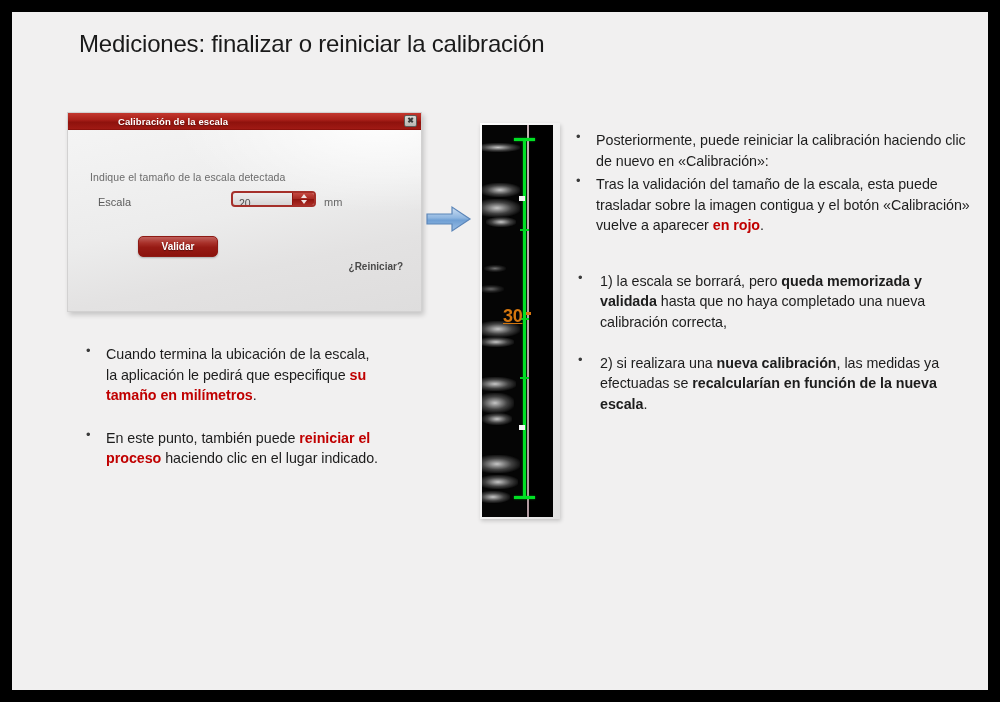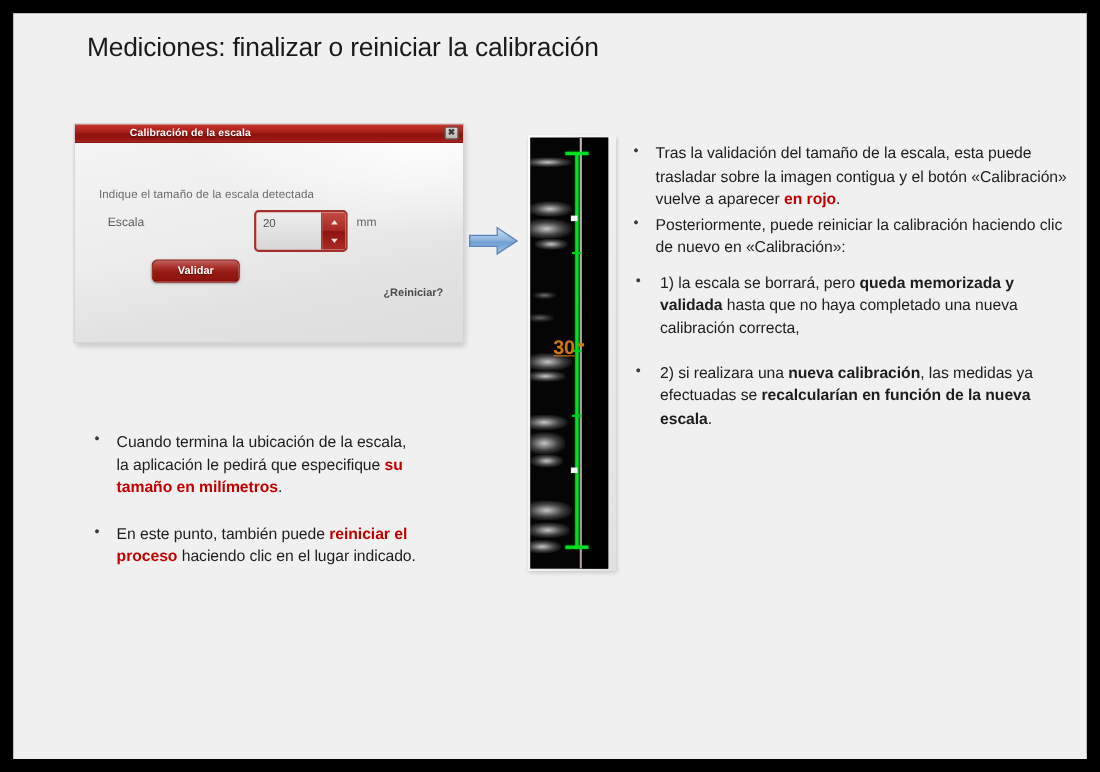--- a/index.html
+++ b/index.html
@@ -67,21 +67,21 @@
     position:absolute; left:22px; top:58px;
     font-size:10.5px; color:#6b6b6b;
     letter-spacing:0.1px;
   }
   #dlg-scale-label {
     position:absolute; left:30px; top:83px;
     font-size:11px; color:#5b5b5b;
   }
   #spinner {
     position:absolute; left:163px; top:78px;
-    width:85px; height:38px;
+    width:85px; height:16px;
     border:2px solid #a5302a;
     border-radius:4px;
     background:linear-gradient(180deg,#ededed 0%,#e2e1e1 55%,#d7d6d6 100%);
     overflow:hidden;
   }
   #spinner-value {
     position:absolute; left:6px; top:4px;
     font-size:10.5px; color:#4e4e4e;
   }
   #spinner-btns {
@@ -181,24 +181,24 @@
     font-size:13px; color:#3a3a3a;
   }
   .bullet p {
     font-size:14.3px;
     line-height:1.44;
     color:#1d1d1d;
     letter-spacing:-0.05px;
   }
   .red  { color:#c00000; font-weight:bold; }
   .bold { font-weight:bold; }
-  #left-bullets  { left:70px; top:332px; width:300px;margin-top:48px; }
+  #left-bullets  { left:70px; top:332px; width:300px; }
   #right-bullets { left:560px; top:118px; width:410px; }
   #left-bullets .bullet + .bullet { margin-top:22px; }
-  #rb-2 { margin-top:12px; }
+  #rb-2 { margin-top:35px; }
   #rb-3 { margin-top:20px; }
   .nb { padding-left:28px; }
   .nb::before { left:6px; }
 </style>
 </head>
 <body>
 
 <div id="slide">
 
   <div id="title">Mediciones: finalizar o reiniciar la calibración</div>
@@ -285,26 +285,26 @@
   <div class="bullets" id="left-bullets">
       <div class="bullet" id="lb-0">
         <p><span>Cuando termina la ubicación de la escala, la aplicación le pedirá que especifique </span><span class="red">su tamaño en milímetros</span><span>.</span></p>
       </div>
       <div class="bullet" id="lb-1">
         <p><span>En este punto, también puede </span><span class="red">reiniciar el proceso</span><span> haciendo clic en el lugar indicado.</span></p>
       </div>
     </div>
 
   <div class="bullets" id="right-bullets">
+      <div class="bullet" id="rb-1">
+        <p><span>Posteriormente, puede reiniciar la calibración haciendo clic de nuevo en «Calibración»:</span></p>
+      </div>
       <div class="bullet" id="rb-0">
         <p><span>Tras la validación del tamaño de la escala, esta puede trasladar sobre la imagen contigua y el botón «Calibración» vuelve a aparecer </span><span class="red">en rojo</span><span>.</span></p>
       </div>
-      <div class="bullet" id="rb-1">
-        <p><span>Posteriormente, puede reiniciar la calibración haciendo clic de nuevo en «Calibración»:</span></p>
-      </div>
       <div class="bullet nb" id="rb-2">
         <p><span>1) la escala se borrará, pero </span><span class="bold">queda memorizada y validada</span><span> hasta que no haya completado una nueva calibración correcta,</span></p>
       </div>
       <div class="bullet nb" id="rb-3">
         <p><span>2) si realizara una </span><span class="bold">nueva calibración</span><span>, las medidas ya efectuadas se </span><span class="bold">recalcularían en función de la nueva escala</span><span>.</span></p>
       </div>
     </div>
 
 </div>
 

